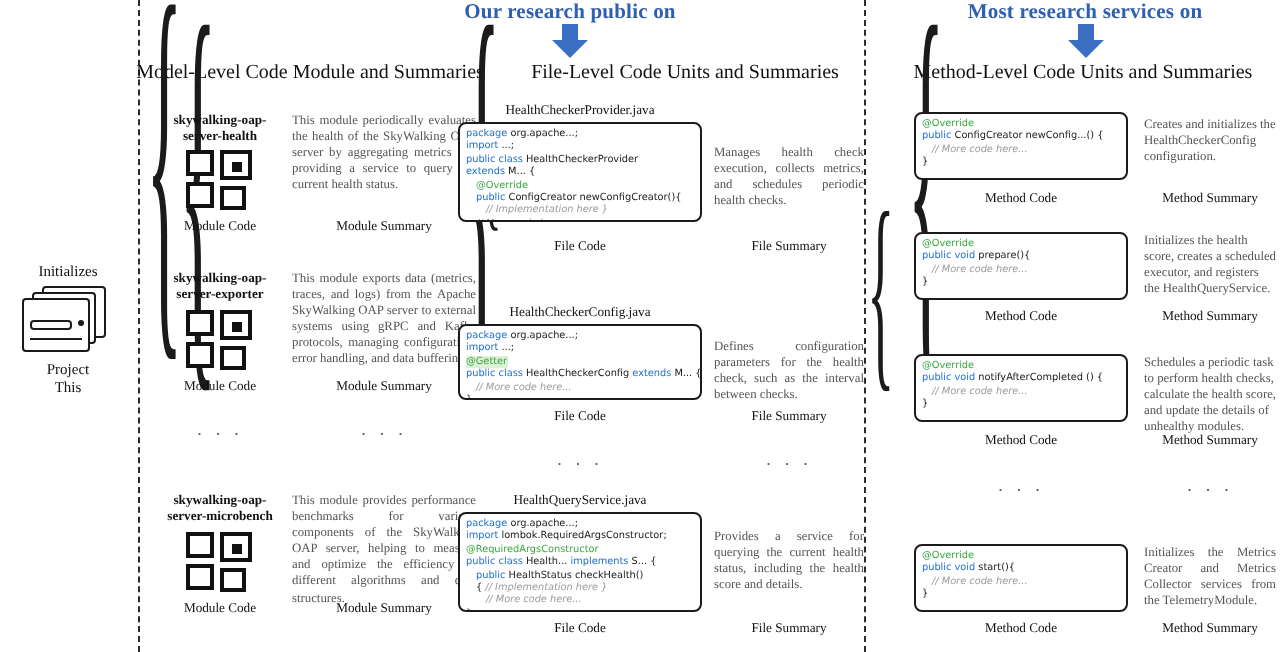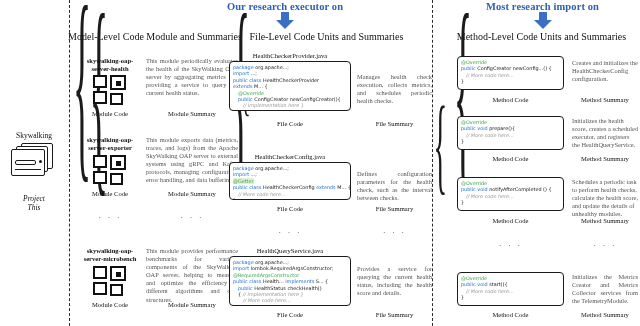--- a/index.html
+++ b/index.html
@@ -54,21 +54,21 @@
 
   .col-title {
     position: absolute;
     text-align: center;
     font-size: 10px;
     font-family: "Liberation Serif", serif;
     color: #111;
     white-space: nowrap;
   }
   #title-model  { left: 55px;  top: 31px; width: 200px; }
-  #title-file   { left: 224px; top: 31px; width: 205px; }
+  #title-file   { left: 240px; top: 31px; width: 205px; }
   #title-method { left: 443px; top: 31px; width: 197px; }
 
   
   #project-block {
     position: absolute; left: 2px; top: 131px; width: 64px;
     text-align: center;
   }
   #project-name {
     font-size: 7.5px; color: #111; margin-bottom: 3px;
     font-family: "Liberation Serif", serif;
@@ -87,23 +87,22 @@
   }
   .stack-icon .dot {
     position: absolute; left: 27px; top: 10px; width: 3px; height: 3px;
     background: #1a1a1a; border-radius: 50%;
   }
   .stack-icon .line {
     position:absolute; left: 3px; top: 19px; width: 26px; height: 0;
     border-top: 1.2px solid #1a1a1a;
   }
   #project-label {
-    font-size: 7.5px; line-height: 9px; margin-top: 17px; color:#111;
-    font-family: "Liberation Serif", serif;
-    font-style: italic;
+    font-size: 7.5px; line-height: 9px; margin-top: 3px; color:#111;
+    font-family: "Liberation Serif", serif;
   }
 
   
   .brace {
     position: absolute;
     font-family: "Liberation Serif", serif;
     color: #1b1b1b;
     line-height: 1;
     transform-origin: center center;
     user-select: none;
@@ -177,38 +176,38 @@
     letter-spacing: 2px; color: #555;
     font-family: "Liberation Serif", serif;
   }
 </style>
 </head>
 <body>
 
 <div class="vdash" id="dash-left"></div>
 <div class="vdash" id="dash-right"></div>
 
-<div class="hdr-banner" id="banner-ours">Our research executor on</div>
+<div class="hdr-banner" id="banner-ours">Our research public on</div>
 <div class="arrow-wrap" id="arrow-ours">
   <div class="stem"></div>
     <div class="head"></div>
 </div>
 
-<div class="hdr-banner" id="banner-most">Most research import on</div>
+<div class="hdr-banner" id="banner-most">Most research services on</div>
 <div class="arrow-wrap" id="arrow-most">
   <div class="stem"></div>
     <div class="head"></div>
 </div>
 
 <div class="col-title" id="title-model">Model-Level Code Module and Summaries</div>
 <div class="col-title" id="title-file">File-Level Code Units and Summaries</div>
 <div class="col-title" id="title-method">Method-Level Code Units and Summaries</div>
 
 <div id="project-block">
-  <div id="project-name">Skywalking</div>
+  <div id="project-name">Initializes</div>
   <div class="stack-icon">
     <div class="sheet s3"></div>
     <div class="sheet s2"></div>
     <div class="sheet s1">
         <div class="bar"></div>
         <div class="dot"></div>
         <div class="line"></div>
       </div>
   </div>
   <div id="project-label">

